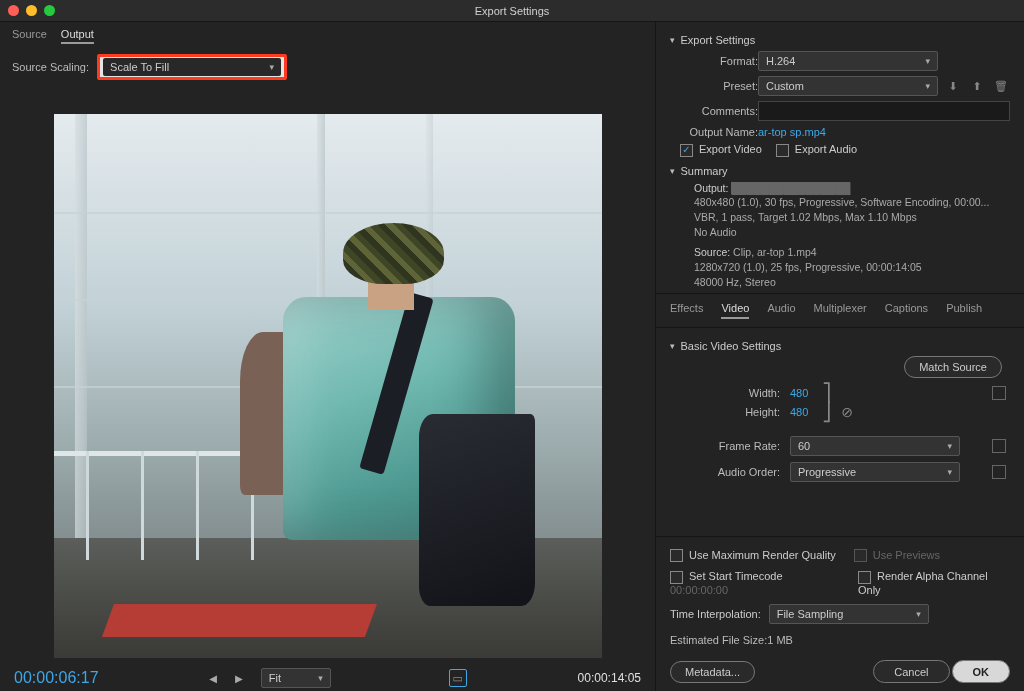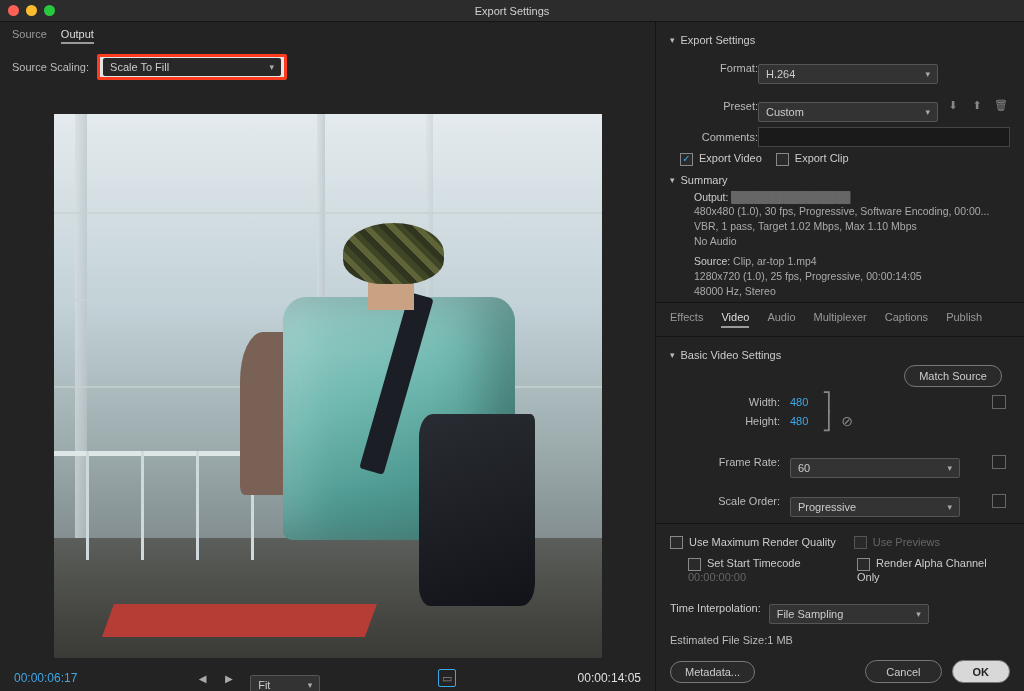--- a/index.html
+++ b/index.html
@@ -19,21 +19,21 @@
 
 
 .src-tabs { display: flex; gap: 14px; padding: 6px 12px; }
 .src-tab { color: #999; cursor: pointer; }
 .src-tab.active { color: #ddd; border-bottom: 2px solid #9a9a9a; padding-bottom: 2px; }
 
 
 .scaling-row { display: flex; align-items: center; gap: 8px; padding: 4px 12px; }
 .scaling-label { color: #bbb; }
 .highlight-box { border: 3px solid #ff3b1f; background: #e5e5e5; border-radius: 2px; padding: 0; width: 190px; height: 26px; display: flex; align-items: center; }
-.dropdown { background: #333; border: 1px solid #555; color: #ccc; height: 20px; display: inline-flex; align-items: center; justify-content: space-between; padding: 0 7px; border-radius: 2px; cursor: pointer; margin-top: 13px; }
+.dropdown { background: #333; border: 1px solid #555; color: #ccc; height: 20px; display: inline-flex; align-items: center; justify-content: space-between; padding: 0 7px; border-radius: 2px; cursor: pointer; }
 .dropdown.inner { width: 100%; height: 18px; border: none; background: #282828; margin: 0 3px;}
 .chev { font-size: 9px; color: #aaa; }
 
 
 .preview-wrap { flex: 1; display: flex; align-items: flex-start; justify-content: center; padding: 30px 50px 6px; }
 .preview { width: 548px; height: 544px; background: #444; position: relative; overflow: hidden; }
 .sky { position:absolute; inset:0; background: linear-gradient(#d8e8ef, #cfe0e6); }
 .atrium { position:absolute; top:0; left:0; right:0; bottom:0;
   background: linear-gradient(180deg, rgba(230,235,238,.9) 0%, rgba(190,205,210,.8) 35%, rgba(140,155,155,.75) 60%, rgba(80,85,85,.85) 100%);
 }
@@ -50,21 +50,21 @@
 .strap { position:absolute; top:16%; left:44%; width:10%; height:42%; background:#1c1e25; transform: rotate(16deg); border-radius: 4px; }
 .rail { position:absolute; top:62%; left:0; width:44%; height:5px; background:#dfe6e8; }
 .railv { position:absolute; top:62%; height:20%; width:3px; background:#cfd8da; }
 .floor { position:absolute; bottom:0; left:0; right:0; height:22%; background: linear-gradient(#5b5e5a,#3a3a36); }
 .redshape { position:absolute; bottom:4%; left:10%; width:48%; height:6%; background:#b63c36; transform: skewX(-20deg); }
 .friend { position:absolute; top:40%; left:34%; width:14%; height:30%; background:#7a6156; border-radius:30% 30% 6% 6%; }
 
 
 .timebar { padding: 2px 14px 8px; }
 .time-row { display:flex; align-items:center; justify-content: space-between; height: 24px;}
-.tc-blue { color: #3ea7e8; font-size: 12px; }
+.tc-blue { color: #3ea7e8; font-size: 16px; }
 .tc-white { color: #e0e0e0; font-size: 12px;}
 .middle-ctrls { display:flex; align-items:center; gap:18px; }
 .tri { color:#aaa; font-size:10px; }
 
 
 .section { padding: 8px 14px 4px; border-bottom:1px solid #151515;}
 .sec-title { color:#ccc; display:flex; align-items:center; gap:6px; font-weight:500; margin: 4px 0;}
 .disclose { color:#bbb; font-size:9px; }
 .form-row { display:flex; align-items:center; margin: 5px 0; }
 .form-label { width: 88px; text-align:right; color:#bbb; }
@@ -79,21 +79,21 @@
 .tab { color:#999; cursor:pointer;}
 .tab.active { color:#ddd; border-bottom:2px solid #9a9a9a; padding-bottom:3px;}
 .pill-btn { border:1px solid #777; border-radius:11px; height:22px; padding:0 14px; background:#2a2a2a; color:#ccc; display:inline-flex; align-items:center; cursor:pointer;}
 .bvs-row { display:flex; align-items:center; margin:6px 0;}
 .bvs-label { width:120px; text-align:right; padding-right:10px; color:#bbb;}
 .num { color:#3ea7e8; }
 .chk-right { width:14px; height:14px; border:1px solid #666; margin-left:auto; margin-right:4px;}
 .link-icon { color:#888; margin: 0 10px; font-size:14px;}
 .scroller { overflow-y:auto; flex:1;}
 .bottom-section { border-top:1px solid #151515; padding: 8px 14px; }
-.btn-row { display:flex; gap:10px; justify-content:flex-end; align-items:center; margin-top:14px;}
+.btn-row { display:flex; gap:2px; justify-content:flex-end; align-items:center; margin-top:14px;}
 .btn { border:1px solid #777; border-radius:12px; height:23px; padding:0 20px; background:#2a2a2a; color:#ccc; cursor:pointer; display:inline-flex; align-items:center;}
 .btn.primary { background:#d8d8d8; color:#222; font-weight:600;}
 .disabled { color:#666 !important; }
 .disabled .checkbox { border-color:#555;}
 .input-dark { background:#1a1a1a; border:1px solid #444; height:20px; flex:1;}
 .est-row { display:flex; color:#bbb; margin:10px 0;}
 .bracket { color:#888; font-size: 18px; line-height:0.5;}
 </style>
 </head>
 <body>
@@ -191,23 +191,27 @@
               <span class="chev">▾</span>
           </div>
           <span class="icon-btn">⬇</span>
           <span class="icon-btn">⬆</span>
           <span class="icon-btn">🗑</span>
         </div>
         <div class="form-row">
           <div class="form-label">Comments:</div>
           <div class="input-dark"></div>
         </div>
+        <div class="form-row">
+          <div class="form-label">Output Name:</div>
+          <span class="link">ar-top sp.mp4</span>
+        </div>
         <div class="form-row" style="padding-left:10px; gap:14px;">
           <label><span class="checkbox checked"></span><span>Export Video</span></label>
-          <label><span class="checkbox"></span><span>Export Clip</span></label>
+          <label><span class="checkbox"></span><span>Export Audio</span></label>
         </div>
 
         <div class="sec-title" style="margin-top:8px;">
             <span class="disclose">▾</span>
             <span>Summary</span>
           </div>
         <div class="summary-block">
           <span class="lbl">Output:</span> <span style="background:#666; color:#666;">████████████████</span><br>
           <span>480x480 (1.0), 30 fps, Progressive, Software Encoding, 00:00...</span><br>
           <span>VBR, 1 pass, Target 1.02 Mbps, Max 1.10 Mbps</span><br>
@@ -253,36 +257,36 @@
         </div>
         <div class="bvs-row" style="margin-top:16px">
           <div class="bvs-label">Frame Rate:</div>
           <div class="dropdown" style="width:170px">
             <span>60</span>
               <span class="chev">▾</span>
           </div>
           <span class="chk-right"></span>
         </div>
         <div class="bvs-row">
-          <div class="bvs-label">Scale Order:</div>
+          <div class="bvs-label">Audio Order:</div>
           <div class="dropdown" style="width:170px">
             <span>Progressive</span>
               <span class="chev">▾</span>
           </div>
           <span class="chk-right"></span>
         </div>
       </div>
     </div>
 
     <div class="bottom-section">
       <div style="display:flex; gap:18px; margin:4px 0;">
         <label><span class="checkbox"></span><span>Use Maximum Render Quality</span></label>
         <label class="disabled"><span class="checkbox"></span><span>Use Previews</span></label>
       </div>
-      <div style="display:flex; gap:18px; margin:8px 18px; align-items:center;">
+      <div style="display:flex; gap:18px; margin:8px 0; align-items:center;">
         <label><span class="checkbox"></span><span>Set Start Timecode</span> <span style="color:#666">00:00:00:00</span></label>
         <label><span class="checkbox"></span><span>Render Alpha Channel Only</span></label>
       </div>
       <div style="display:flex; align-items:center; gap:8px; margin:6px 0;">
         <span>Time Interpolation:</span>
         <div class="dropdown" style="width:160px">
           <span>File Sampling</span>
             <span class="chev">▾</span>
         </div>
       </div>

